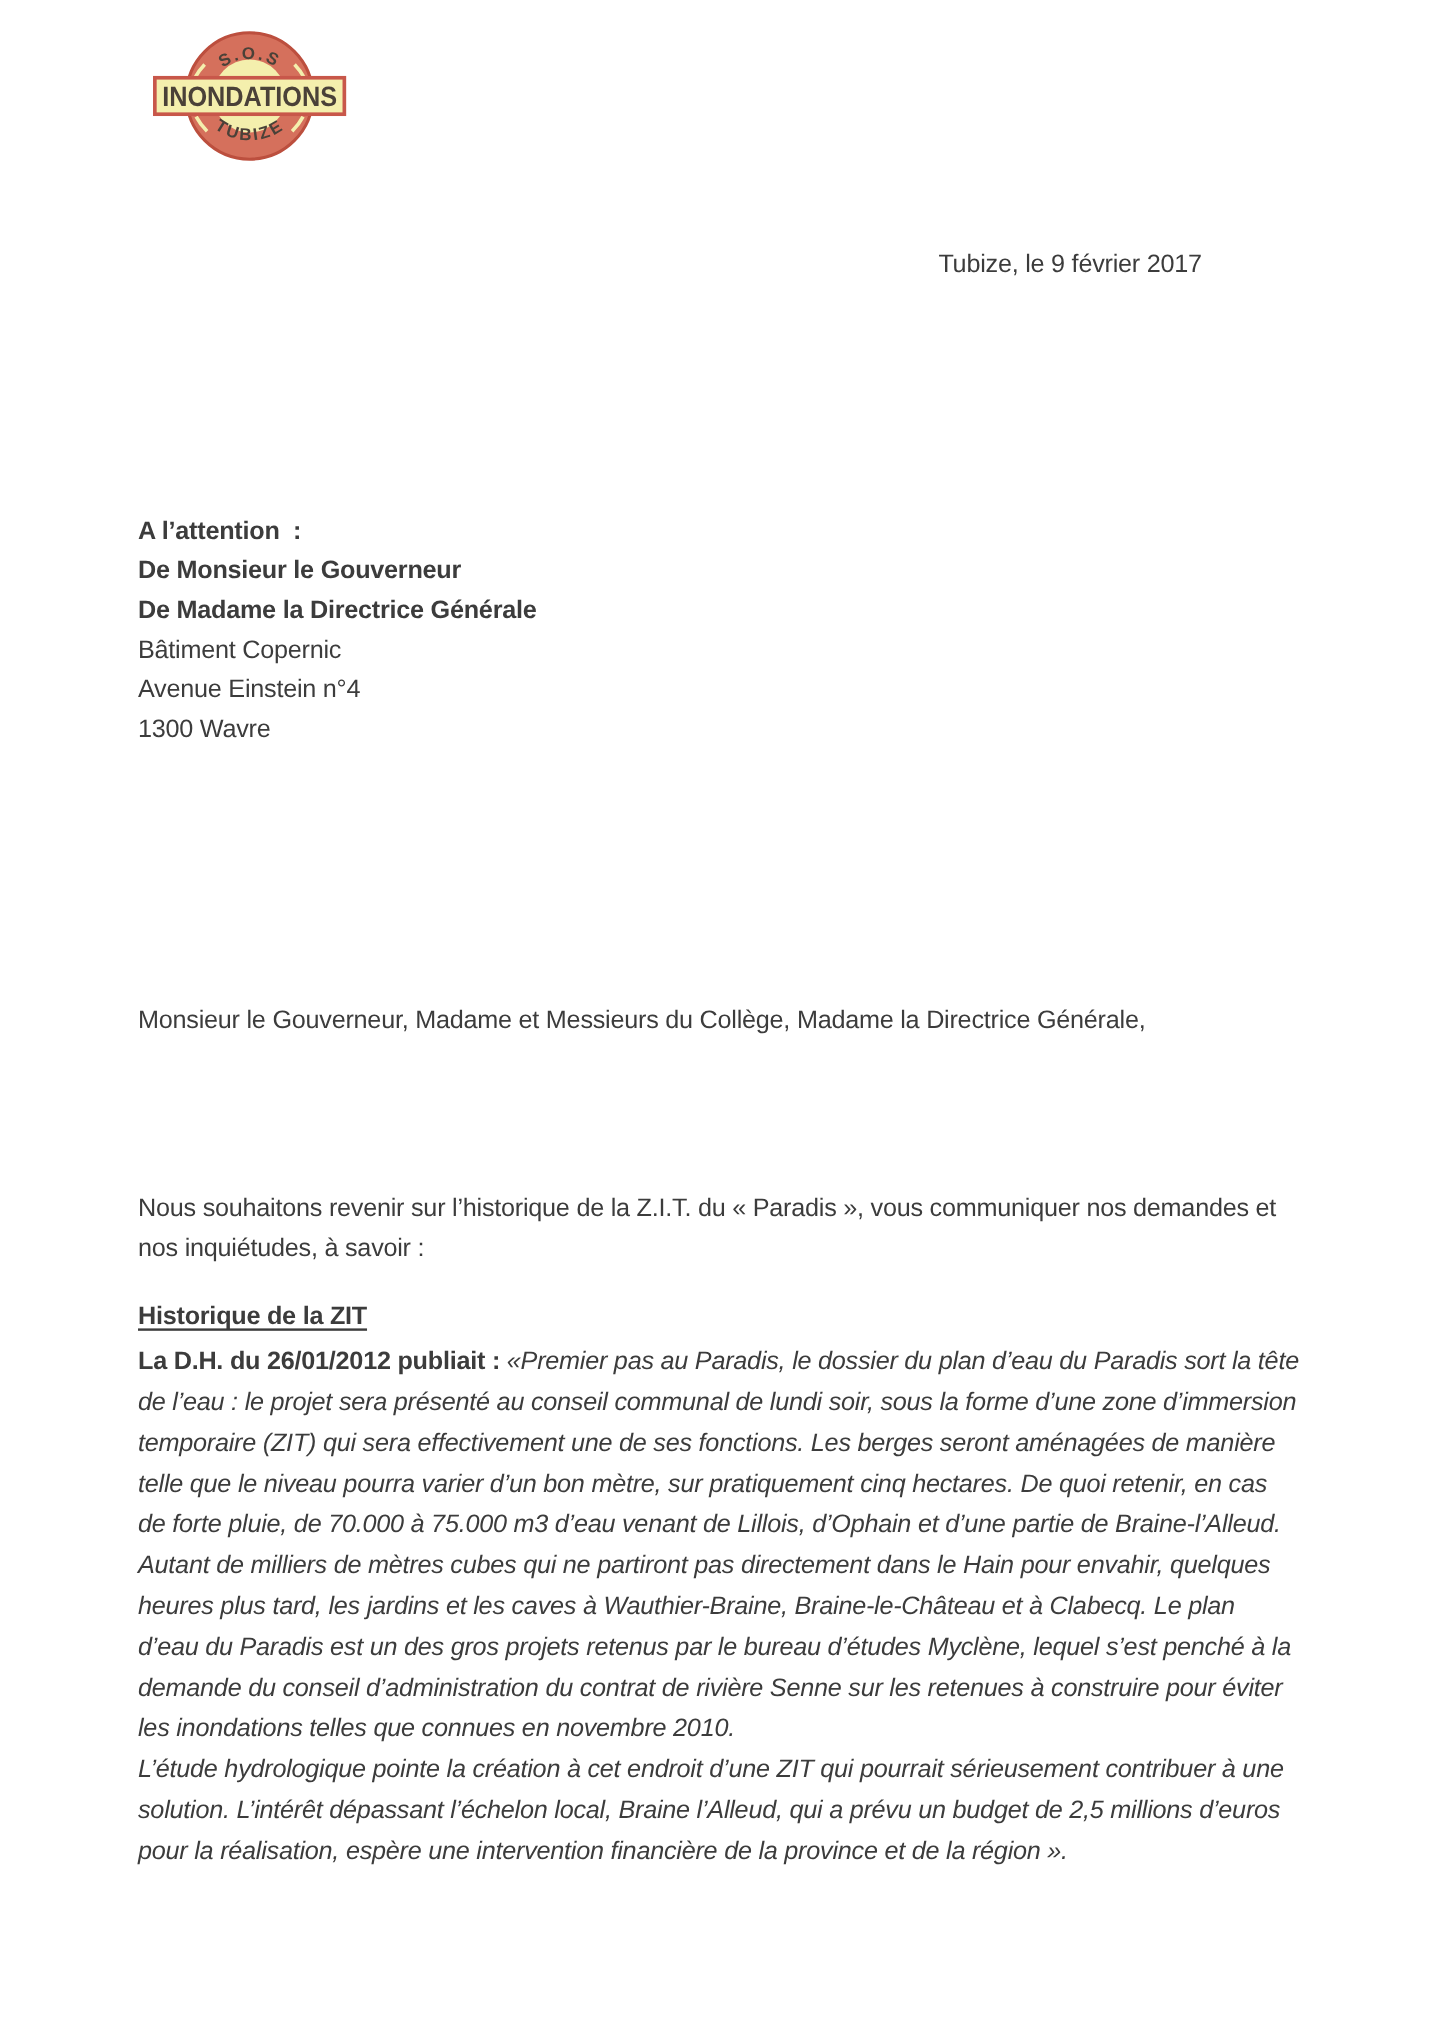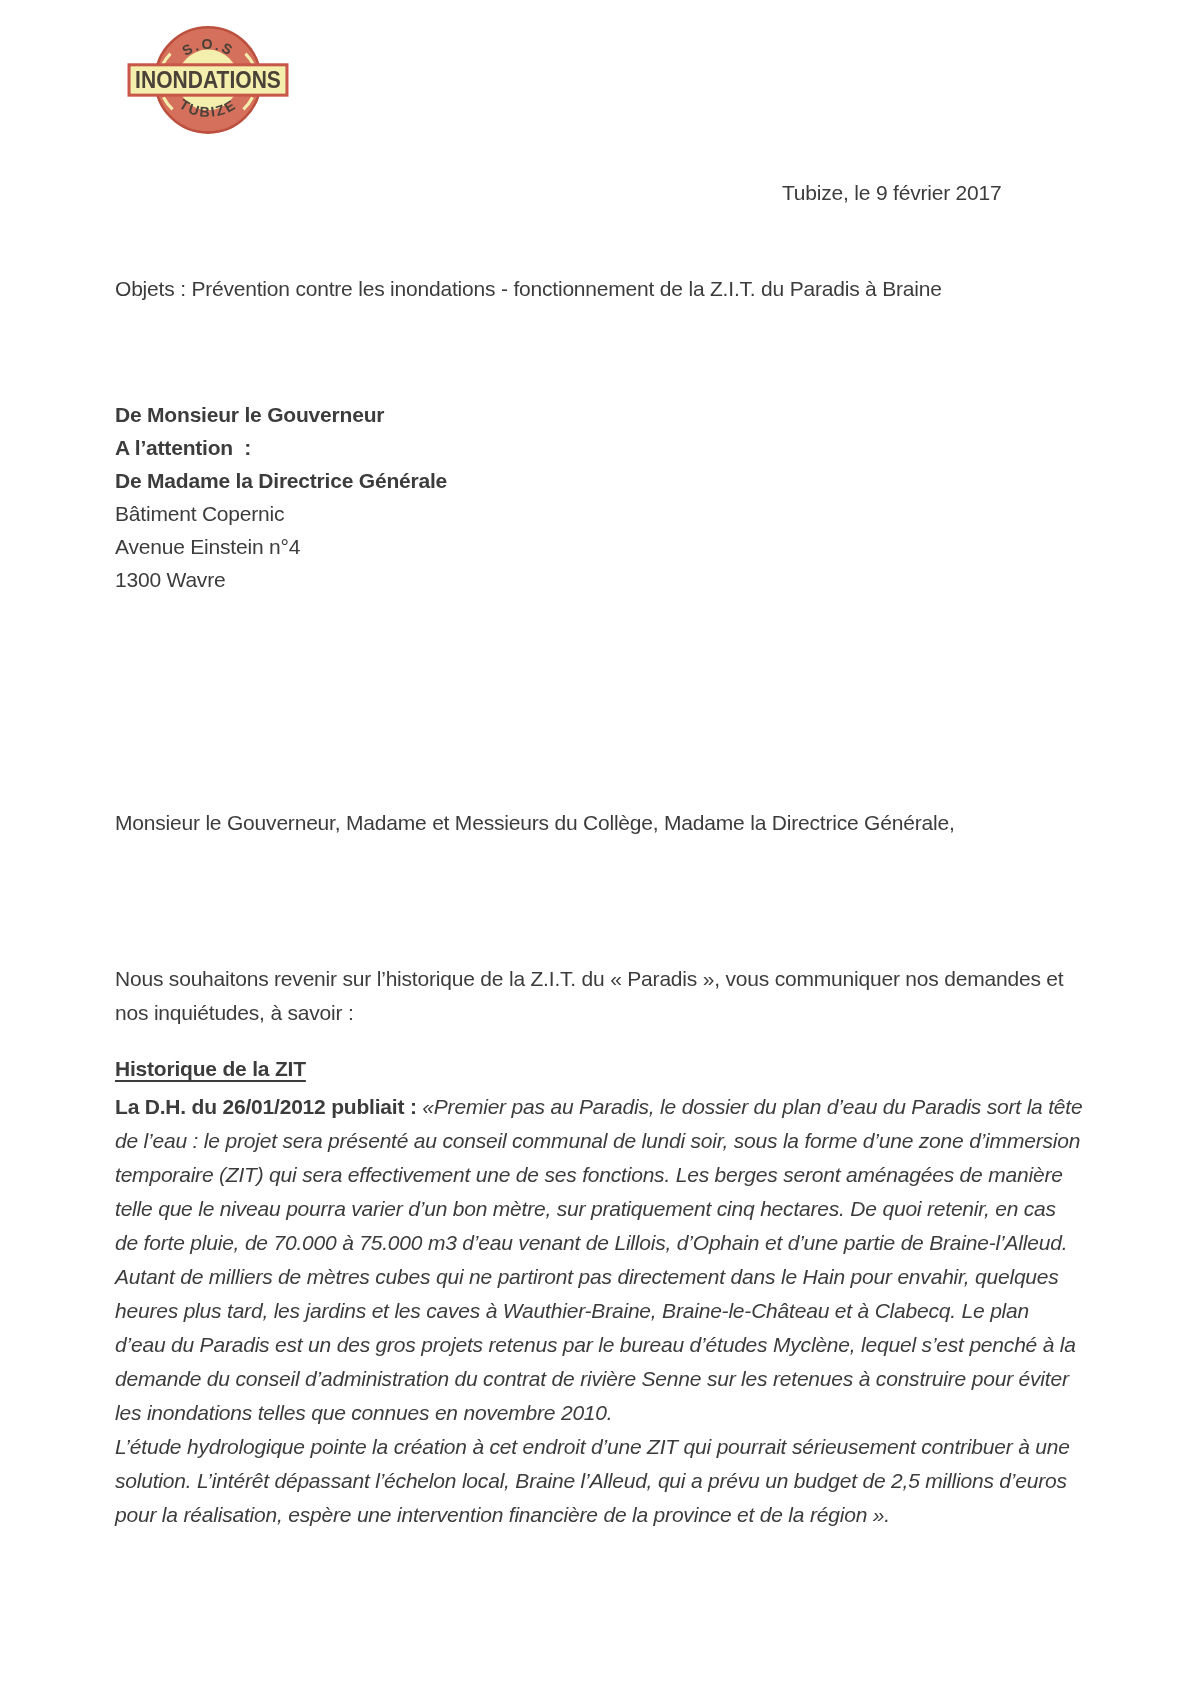--- a/index.html
+++ b/index.html
@@ -11,20 +11,21 @@
     background: #ffffff;
     font-family: "Liberation Sans", sans-serif;
     color: #3c3c3c;
     overflow: hidden;
   }
   .abs { position: absolute; }
   .doc-text {
     font-size: 21px;
     line-height: 34px;
     letter-spacing: -0.2px;
+    margin-top: 28px;
   }
   .tight { line-height: 33px; }
   .bold { font-weight: bold; }
   .italic { font-style: italic; }
   .prewrap { white-space: pre-wrap; }
   .logo-wrap { left: 126px; top: 20px; width: 164px; height: 122px; }
   .date-line { left: 782px; top: 176px; }
   .subject-block { left: 115px; top: 272px; width: 900px; }
   .attention-block { left: 115px; top: 398px; width: 900px; }
   .salutation-line { left: 115px; top: 806px; width: 970px; }
@@ -61,26 +62,25 @@
       <path id="arcBottom" d="M 44,78 A 48 48 0 0 0 118,78" fill="none"></path>
       <text font-size="14" font-weight="bold" letter-spacing="2" fill="#4a4138">
         <textPath href="#arcBottom" startOffset="50%" text-anchor="middle">TUBIZE</textPath>
       </text>
     </svg>
   </div>
 
   <div class="abs doc-text date-line">Tubize, le 9 février 2017</div>
 
   <div class="abs doc-text subject-block">
-    <div>Objets : Prévention contre les inondations - fonctionnement de la Z.I.T. du Paradis à Braine</div>
   </div>
 
   <div class="abs doc-text tight attention-block">
+    <div class="bold prewrap">A l’attention  :</div>
     <div class="bold">De Monsieur le Gouverneur</div>
-    <div class="bold prewrap">A l’attention  :</div>
     <div class="bold">De Madame la Directrice Générale</div>
     <div>Bâtiment Copernic</div>
     <div>Avenue Einstein n°4</div>
     <div>1300 Wavre</div>
   </div>
 
   <div class="abs doc-text salutation-line">Monsieur le Gouverneur, Madame et Messieurs du Collège, Madame la Directrice Générale,</div>
 
 
   <p class="abs doc-text para-2">Nous souhaitons revenir sur l’historique de la Z.I.T. du « Paradis », vous communiquer nos demandes et nos inquiétudes, à savoir :</p>

